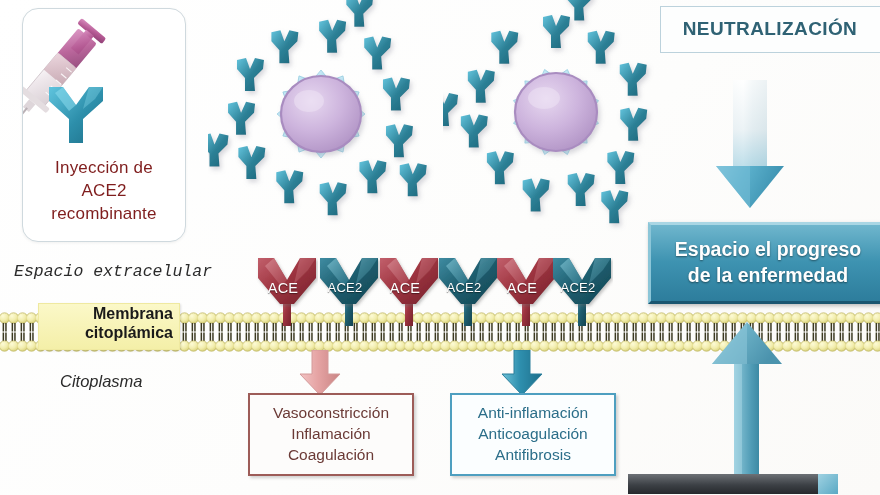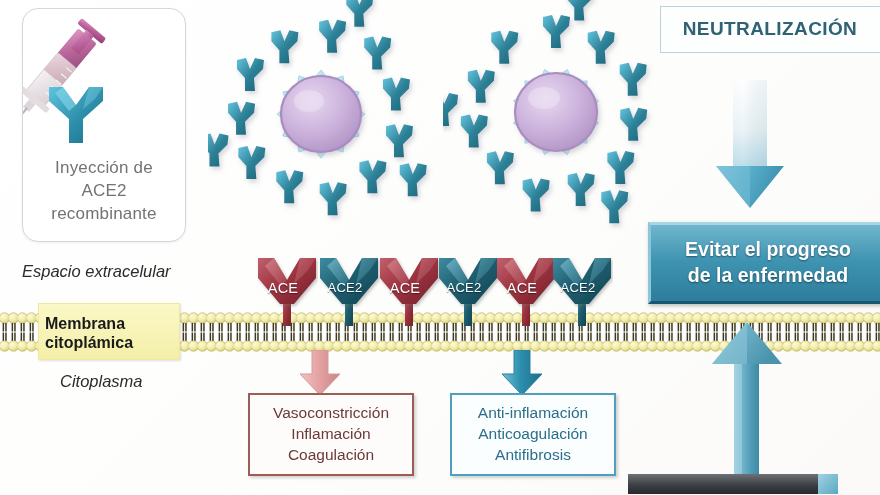--- a/index.html
+++ b/index.html
@@ -27,21 +27,21 @@
     border-radius: 16px;
     background: #ffffff;
     box-shadow: 0 1px 3px rgba(0,0,0,.06);
   }
   #injection-label {
     position: absolute;
     left: 0; right: 0; bottom: 16px;
     text-align: center;
     font-size: 17px;
     line-height: 23px;
-    color: #737373;
+    color: #7f1d1d;
     letter-spacing: .2px;
     margin-top: 12px;
   }
 
   
   .side-label {
     position: absolute;
     font-style: italic;
     font-size: 16.5px;
     color: #2b2b2b;
@@ -51,24 +51,24 @@
   
   #membrane {
     position: absolute;
     left: 0; top: 312px;
     width: 880px; height: 40px;
   }
   #membrane-label {
     position: absolute;
     left: 38px; top: 303px;
     width: 128px;
-    padding: 10px 6px 7px 6px;
+    padding: 0 6px 7px 6px;
     background: linear-gradient(180deg,#fbf8c8 0%,#f4efa8 100%);
     border: 1px solid #efe9a0;
-    text-align: left;
+    text-align: right;
     font-size: 16px;
     font-weight: bold;
     line-height: 19px;
     color: #1a1a1a;
     box-shadow: 1px 1px 2px rgba(0,0,0,.12);
   }
 
   
   .receptor {
     position: absolute;
@@ -428,21 +428,21 @@
         </g>
       <g transform="rotate(148) translate(0,-110) rotate(-148)">
           <use href="#abUnit"></use>
         </g>
       <g transform="rotate(272) translate(0,-112) rotate(-272)">
           <use href="#abUnit"></use>
         </g>
     </g>
   </svg>
 
-  <div class="side-label" style="left:22px; top:262px;">Espacio extracelular</div>
+  <div class="side-label" style="left:14px; top:262px;font-family:Liberation Mono, monospace;">Espacio extracelular</div>
   <div class="side-label" style="left:60px; top:372px;">Citoplasma</div>
 
   <svg id="membrane" viewBox="0 0 880 40" preserveAspectRatio="none">
     <defs>
       <radialGradient id="headGrad" cx="35%" cy="30%" r="70%">
         <stop offset="0%" stop-color="#fdfbd6"></stop>
         <stop offset="60%" stop-color="#f2edae"></stop>
         <stop offset="100%" stop-color="#ddd682"></stop>
       </radialGradient>
       <pattern id="lipidPat" x="0" y="0" width="9" height="40" patternUnits="userSpaceOnUse">
@@ -598,21 +598,21 @@
         <stop offset="100%" stop-color="#3a8fae"></stop>
       </linearGradient>
     </defs>
     <rect x="41" y="0" width="34" height="90" fill="url(#dnArrowShaft)"></rect>
     <rect x="41" y="0" width="34" height="90" fill="url(#dnArrowVert)" opacity=".7"></rect>
     <polygon points="24,86 92,86 58,128" fill="url(#dnArrowHead)"></polygon>
     <polygon points="24,86 58,86 58,128" fill="#74bdd6" opacity=".6"></polygon>
   </svg>
 
   <div id="progress-box">
-    <div>Evitar el progreso</div>
+    <div>Espacio el progreso</div>
     <div>de la enfermedad</div>
   </div>
 
   <svg style="position:absolute; left:705px; top:318px;" width="110" height="170" viewBox="0 0 110 170">
     <defs>
       <linearGradient id="upShaft" x1="0" y1="0" x2="1" y2="0">
         <stop offset="0%" stop-color="#9cd0e0"></stop>
         <stop offset="35%" stop-color="#6fb2c8"></stop>
         <stop offset="70%" stop-color="#4f9bb5"></stop>
         <stop offset="100%" stop-color="#3d8aa4"></stop>

